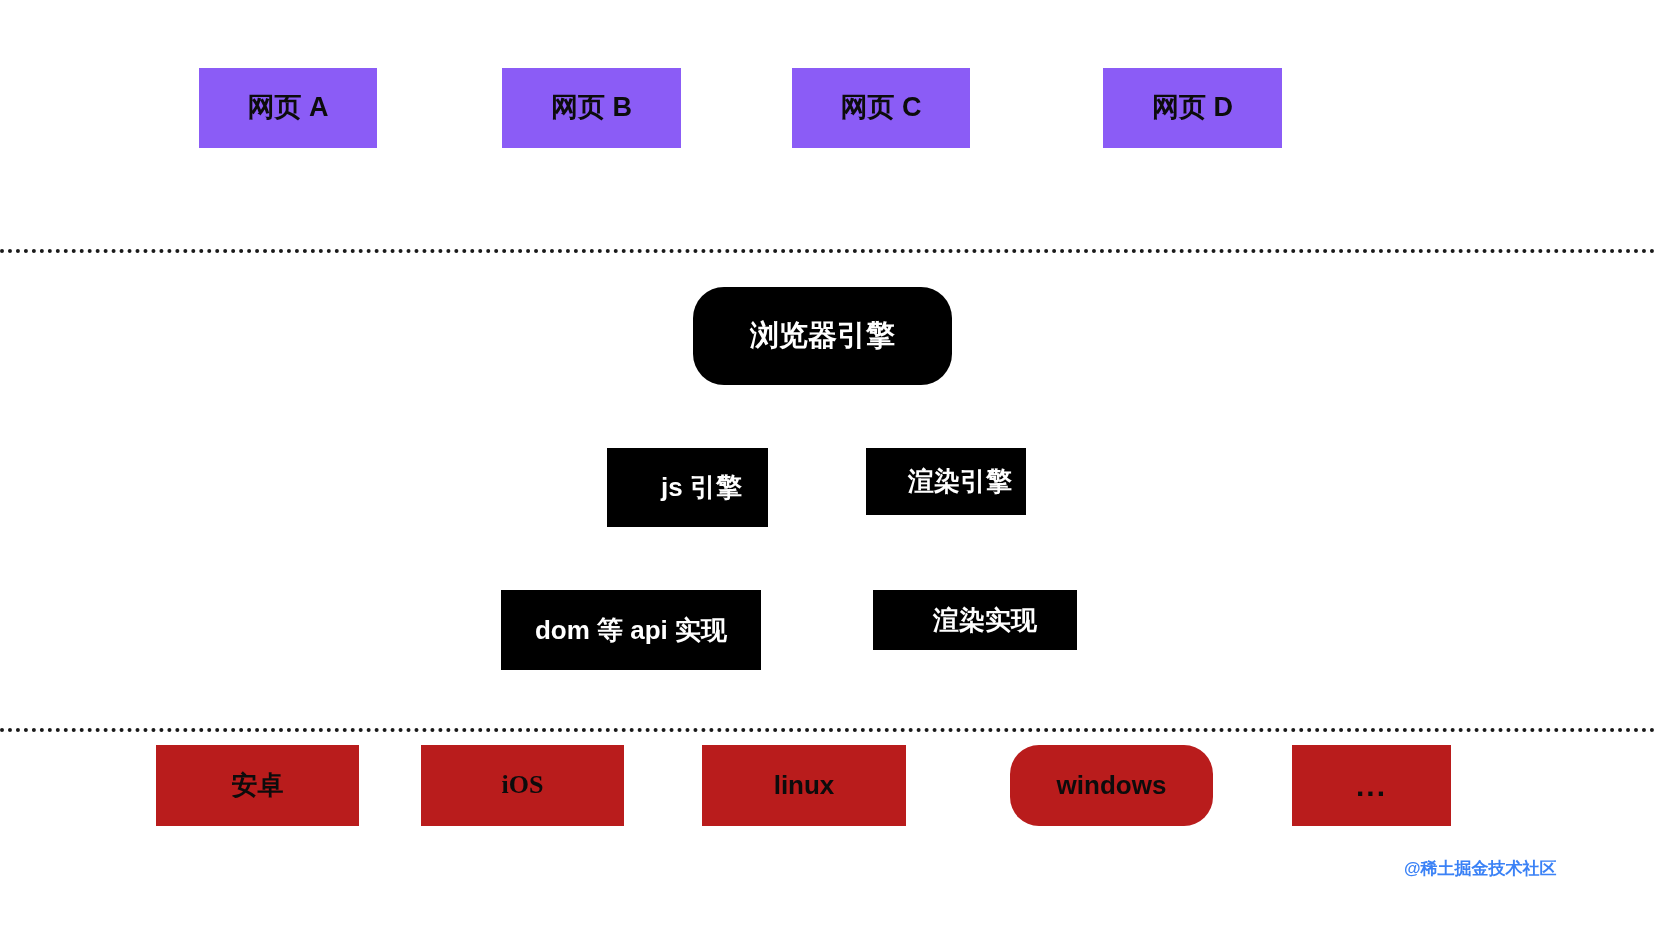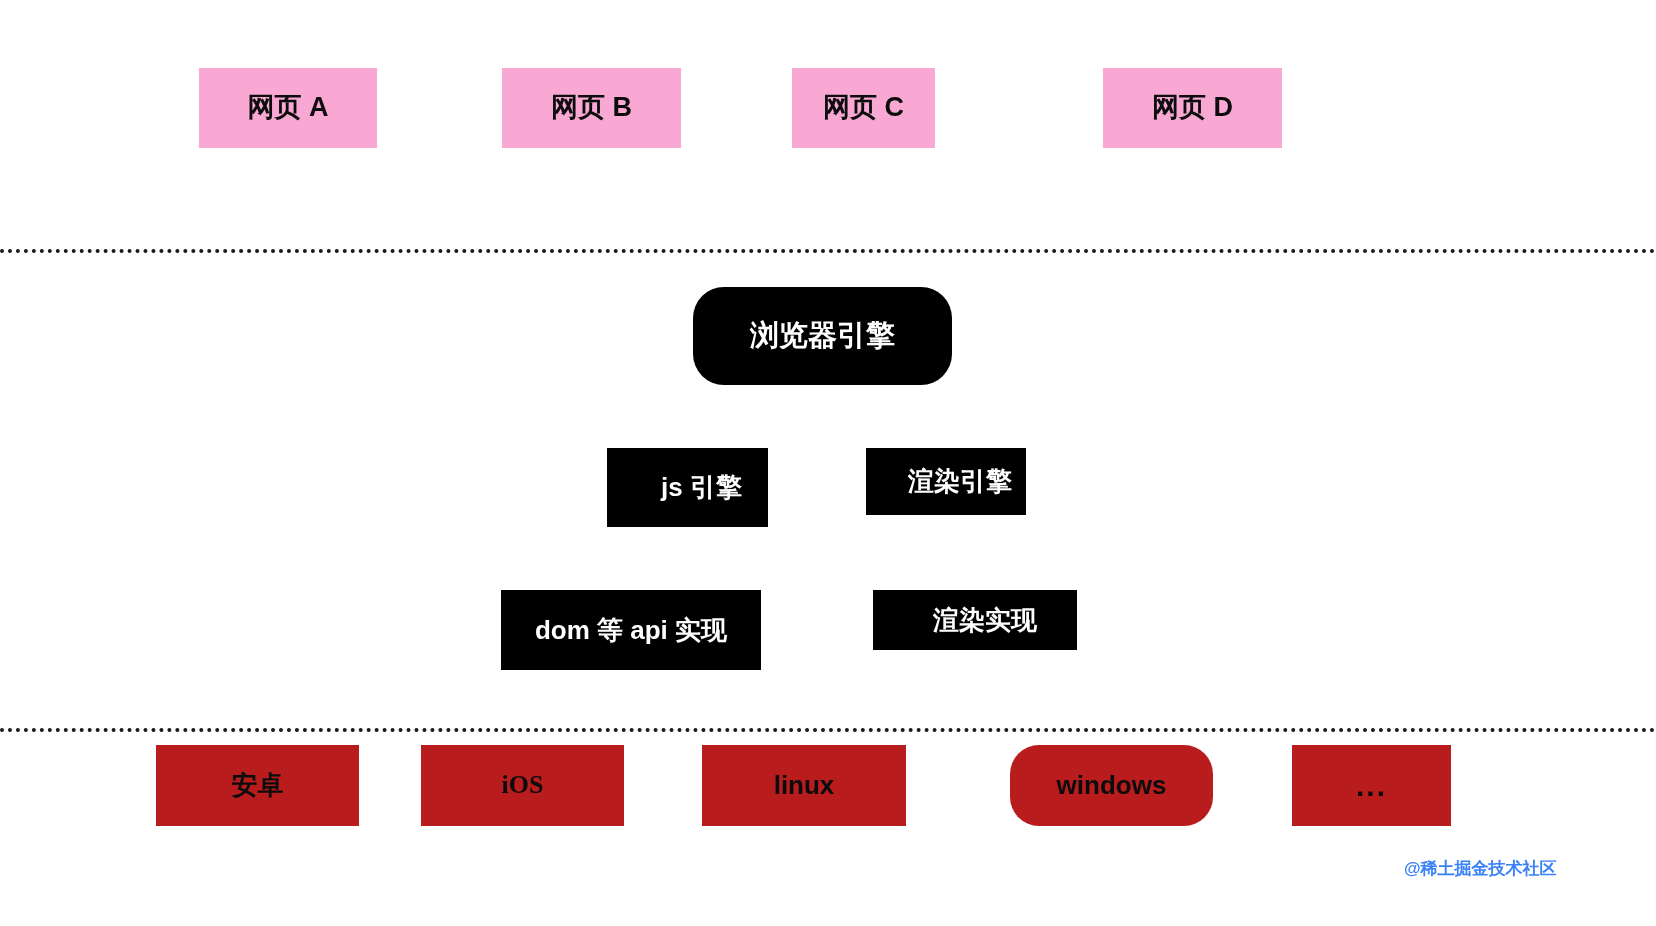--- a/index.html
+++ b/index.html
@@ -21,21 +21,21 @@
     position: absolute;
     display: flex;
     align-items: center;
     justify-content: center;
     box-sizing: border-box;
     text-align: center;
     line-height: 1.1;
     white-space: nowrap;
   }
   .node-web {
-    background: #f9a8d4;
+    background: #8b5cf6;
     color: #0c0c0c;
     font-size: 27px;
     font-weight: 700;
   }
   .node-engine {
     background: #000000;
     color: #ffffff;
     font-weight: 700;
   }
   .node-engine.lvl1 { font-size: 29px; }
@@ -70,21 +70,21 @@
 <body>
 
 <div id="canvas">
 
   <div class="node node-web" style="left:199px; top:68px; width:178px; height:80px;">
     <span>网页 A</span>
   </div>
   <div class="node node-web" style="left:502px; top:68px; width:179px; height:80px;">
     <span>网页 B</span>
   </div>
-  <div class="node node-web" style="left:792px; top:68px; width:143px; height:80px;">
+  <div class="node node-web" style="left:792px; top:68px; width:178px; height:80px;">
     <span>网页 C</span>
   </div>
   <div class="node node-web" style="left:1103px; top:68px; width:179px; height:80px;">
     <span>网页 D</span>
   </div>
 
   <div class="divider" style="top:249px;"></div>
 
   <div class="node node-engine lvl1" style="left:693px; top:287px; width:259px; height:98px;border-radius:31px;">
     <span>浏览器引擎</span>

